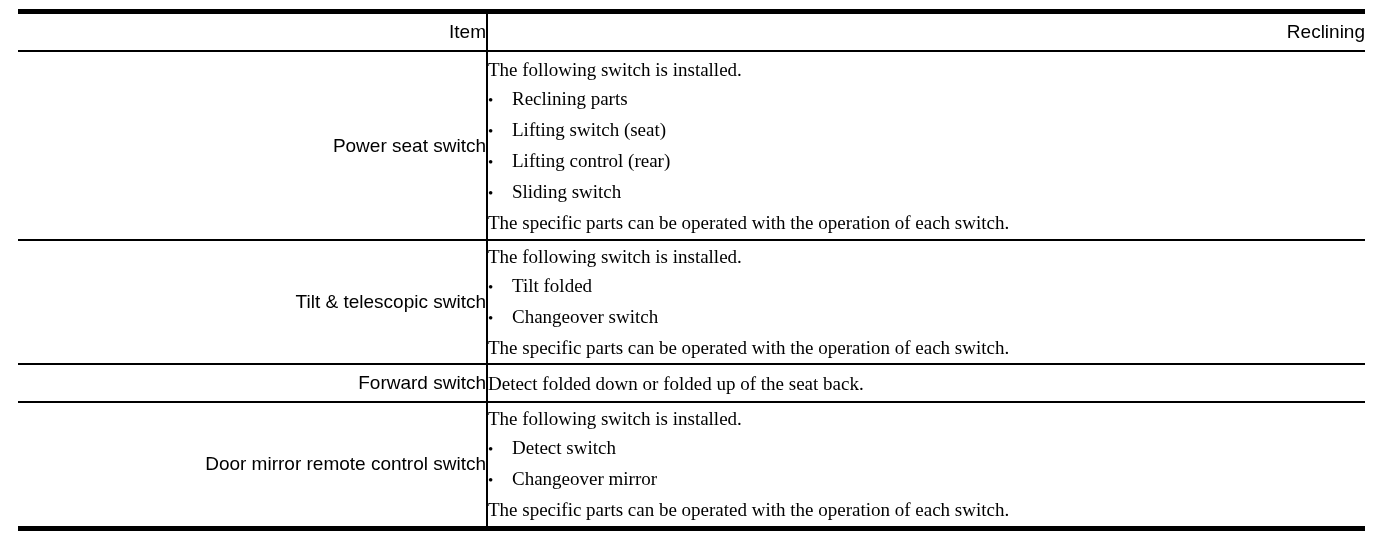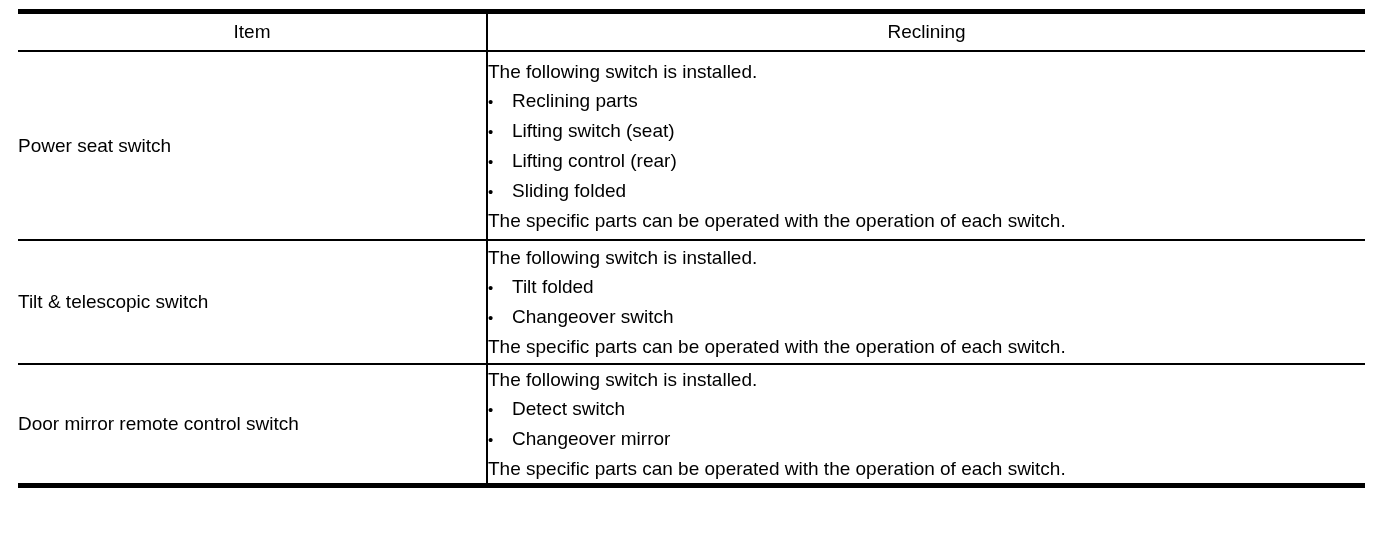--- a/index.html
+++ b/index.html
@@ -37,31 +37,33 @@
     vertical-align: middle;
     font-weight: normal;
     padding: 0;
   }
   table.spec-table th:first-child,
   table.spec-table td:first-child {
     border-right: 2px solid #000000;
   }
   thead th {
     height: 36px;
-    text-align: center;
+    text-align: right;
     line-height: 22px;
   }
   td.item-cell {
     padding-left: 15px;
     padding-right: 10px;
     line-height: 24px;
+    text-align: right;
   }
   td.function-cell {
     vertical-align: top;
     padding: 4px 12px 4px 12px;
+    font-family: Liberation Serif, serif;
   }
   .fn-line {
     line-height: 29px;
     white-space: nowrap;
   }
   .bullet-line {
     display: flex;
     align-items: baseline;
     line-height: 29px;
   }
@@ -106,38 +108,44 @@
             <div class="bullet-line">
               <span class="bullet-glyph">•</span>
               <span class="bullet-text">Lifting switch (seat)</span>
             </div>
             <div class="bullet-line">
               <span class="bullet-glyph">•</span>
               <span class="bullet-text">Lifting control (rear)</span>
             </div>
             <div class="bullet-line">
               <span class="bullet-glyph">•</span>
-              <span class="bullet-text">Sliding folded</span>
+              <span class="bullet-text">Sliding switch</span>
             </div>
             <div class="fn-line">The specific parts can be operated with the operation of each switch.</div>
           </td>
         </tr>
         <tr>
           <td class="item-cell">Tilt &amp; telescopic switch</td>
           <td class="function-cell">
             <div class="fn-line">The following switch is installed.</div>
             <div class="bullet-line">
               <span class="bullet-glyph">•</span>
               <span class="bullet-text">Tilt folded</span>
             </div>
             <div class="bullet-line">
               <span class="bullet-glyph">•</span>
               <span class="bullet-text">Changeover switch</span>
             </div>
             <div class="fn-line">The specific parts can be operated with the operation of each switch.</div>
+          </td>
+        </tr>
+        <tr>
+          <td class="item-cell">Forward switch</td>
+          <td class="function-cell">
+            <div class="fn-line">Detect folded down or folded up of the seat back.</div>
           </td>
         </tr>
         <tr>
           <td class="item-cell">Door mirror remote control switch</td>
           <td class="function-cell">
             <div class="fn-line">The following switch is installed.</div>
             <div class="bullet-line">
               <span class="bullet-glyph">•</span>
               <span class="bullet-text">Detect switch</span>
             </div>

